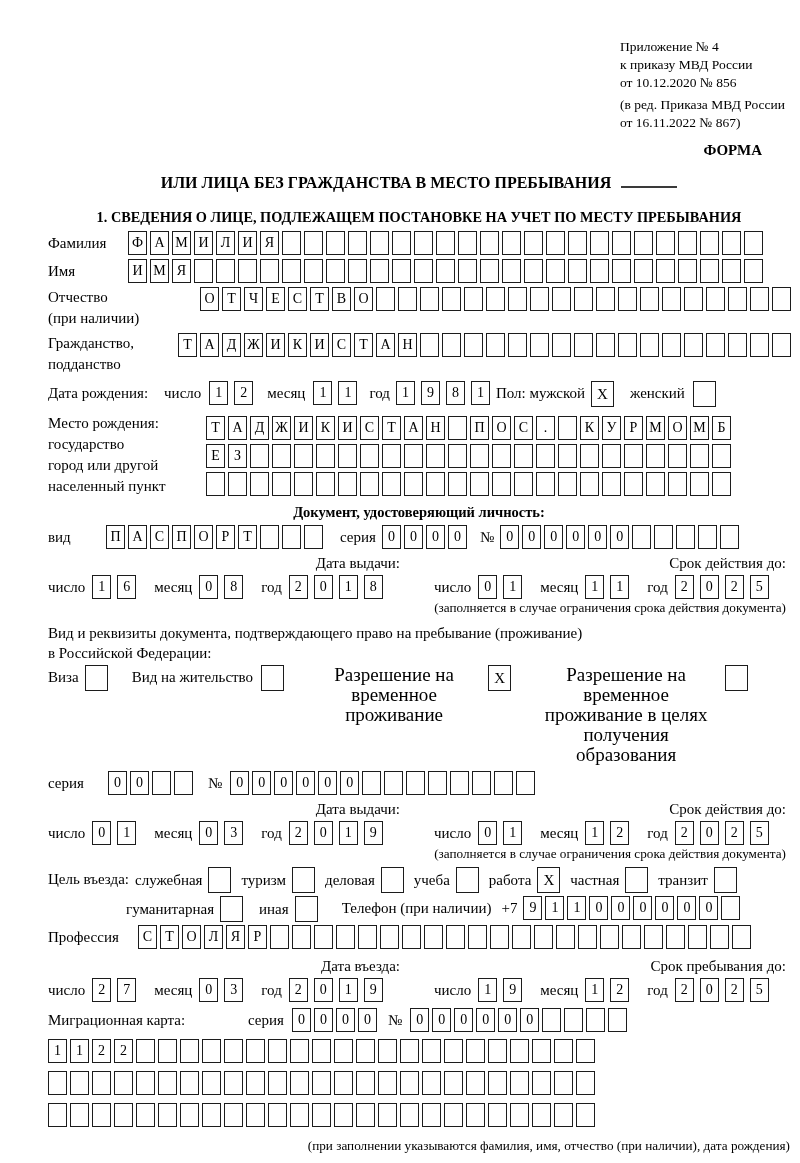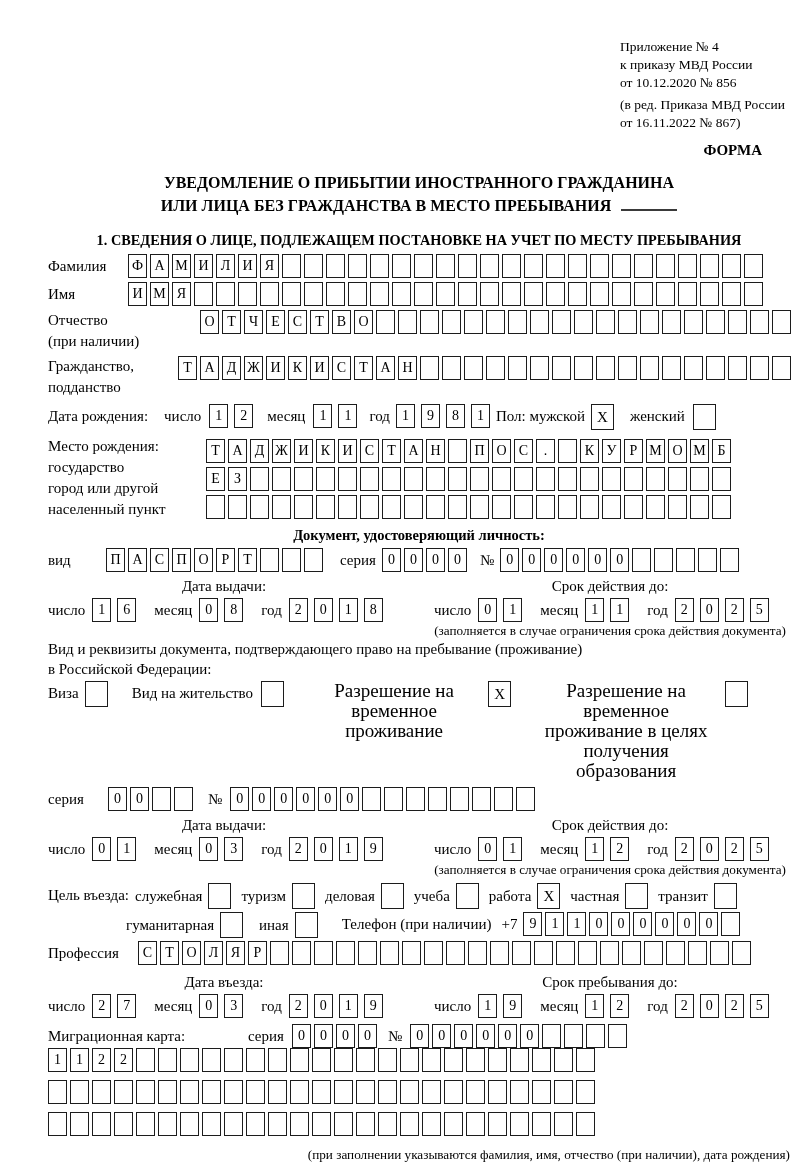--- a/index.html
+++ b/index.html
@@ -18,38 +18,38 @@
   .boxes{display:flex;flex:none;overflow:hidden;}
   .cell{box-sizing:border-box;width:19px;height:24px;border:1.7px solid #1c1c1c;margin-right:3px;
         display:flex;align-items:center;justify-content:center;font-size:14px;flex:none;background:#fff;}
   .sp .cell{margin-right:6px;}
   .checkbox{box-sizing:border-box;width:23px;height:26px;border:1.7px solid #1c1c1c;display:flex;
         align-items:center;justify-content:center;font-size:15px;flex:none;background:#fff;}
   .docheading{font-weight:bold;font-size:14.5px;text-align:center;line-height:19px;}
   .dgrp{display:flex;}
   .dcol{width:352px;}
   .dcol+.dcol{margin-left:34px;}
-  .dhead{text-align:center;font-size:15px;line-height:18px;}
+  .dhead{text-align:right;font-size:15px;line-height:18px;}
   .drow{display:flex;align-items:center;margin-top:2px;}
   .drow .lbl{margin-right:7px;line-height:26px;}
   .drow .boxes{margin-right:12px;}
   .note{font-size:13.2px;text-align:right;line-height:16px;padding-right:4px;}
   .intro{font-size:15px;line-height:20px;}
   .optrow{display:flex;align-items:flex-start;margin-top:2px;}
   .optlabel{font-size:19px;text-align:center;line-height:20px;flex:none;}
   .pair{display:flex;align-items:flex-start;flex:none;}
   .pair .lbl{margin-right:6px;line-height:26px;}
   .repgrp{display:flex;}
   .replabels{width:162px;flex:none;font-size:15px;line-height:22px;}
   .repright{flex:1;}
   .reprow{margin-bottom:8px;}
   .repnote{font-size:13.2px;text-align:right;line-height:17px;margin-top:10px;}
   .w80{width:80px;}.w130{width:130px;}.w152{width:152px;}.w158{width:158px;}.w58{width:58px;}.w90{width:90px;}.w170{width:170px;}
   .mt3{margin-top:3px;}.mt4{margin-top:4px;}.mt5{margin-top:5px;}.mt6{margin-top:6px;}
-  .mt7{}.mt8{margin-top:8px;}
+  .mt7{margin-top:7px;}.mt8{margin-top:8px;}
   .ml6{margin-left:6px;}.ml8{margin-left:8px;}.ml10{margin-left:10px;}.ml12{margin-left:12px;}
   .ml14{margin-left:14px;}.ml16{margin-left:16px;}.ml24{margin-left:24px;}.ml30{margin-left:30px;}
   .mr6{margin-right:6px;}.mr8{margin-right:8px;}.mr10{margin-right:10px;}
   .indent{margin-left:78px;}
 </style>
 </head>
 <body>
 
 <div class="page">
 
@@ -59,21 +59,20 @@
     <div>от 10.12.2020 № 856</div>
     <div class="amend">
       <div>(в ред. Приказа МВД России</div>
       <div>от 16.11.2022 № 867)</div>
     </div>
   </div>
 
   <div class="forma">ФОРМА</div>
 
   <div class="title">
-    <div>УВЕДОМЛЕНИЕ О ПРИБЫТИИ ИНОСТРАННОГО ГРАЖДАНИНА</div>
     <div><span>ИЛИ ЛИЦА БЕЗ ГРАЖДАНСТВА В МЕСТО ПРЕБЫВАНИЯ</span><span class="blank"></span></div>
   </div>
 
   <div class="sec">1. СВЕДЕНИЯ О ЛИЦЕ, ПОДЛЕЖАЩЕМ ПОСТАНОВКЕ НА УЧЕТ ПО МЕСТУ ПРЕБЫВАНИЯ</div>
 
   <div class="frow mt4">
     <span class="lbl w80">Фамилия</span>
     <span class="boxes">
         <span class="cell">Ф</span>
         <span class="cell">А</span>

